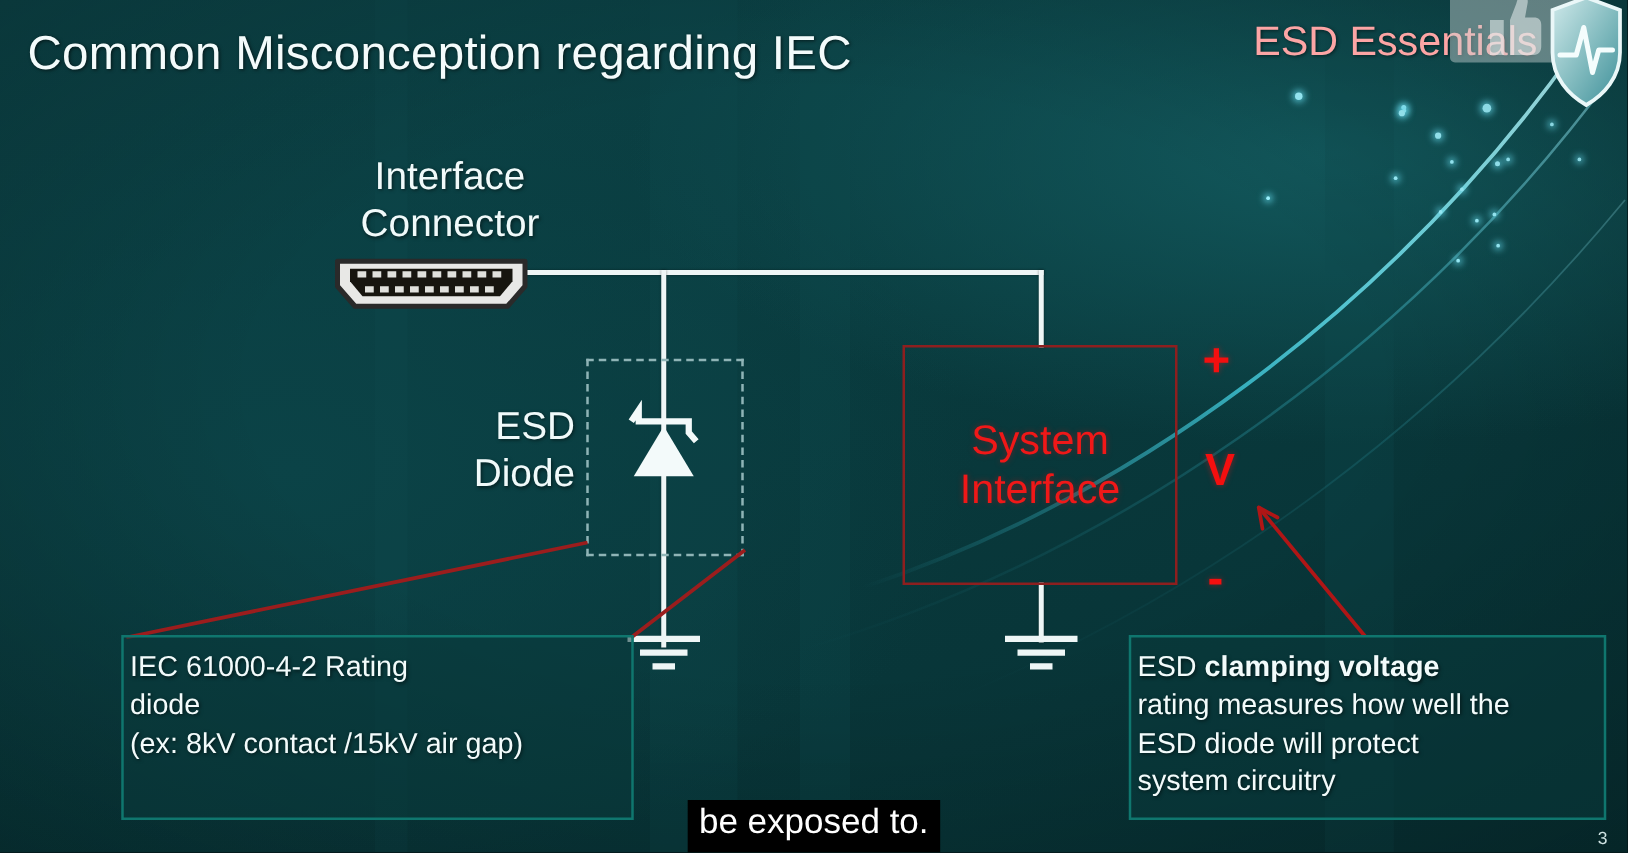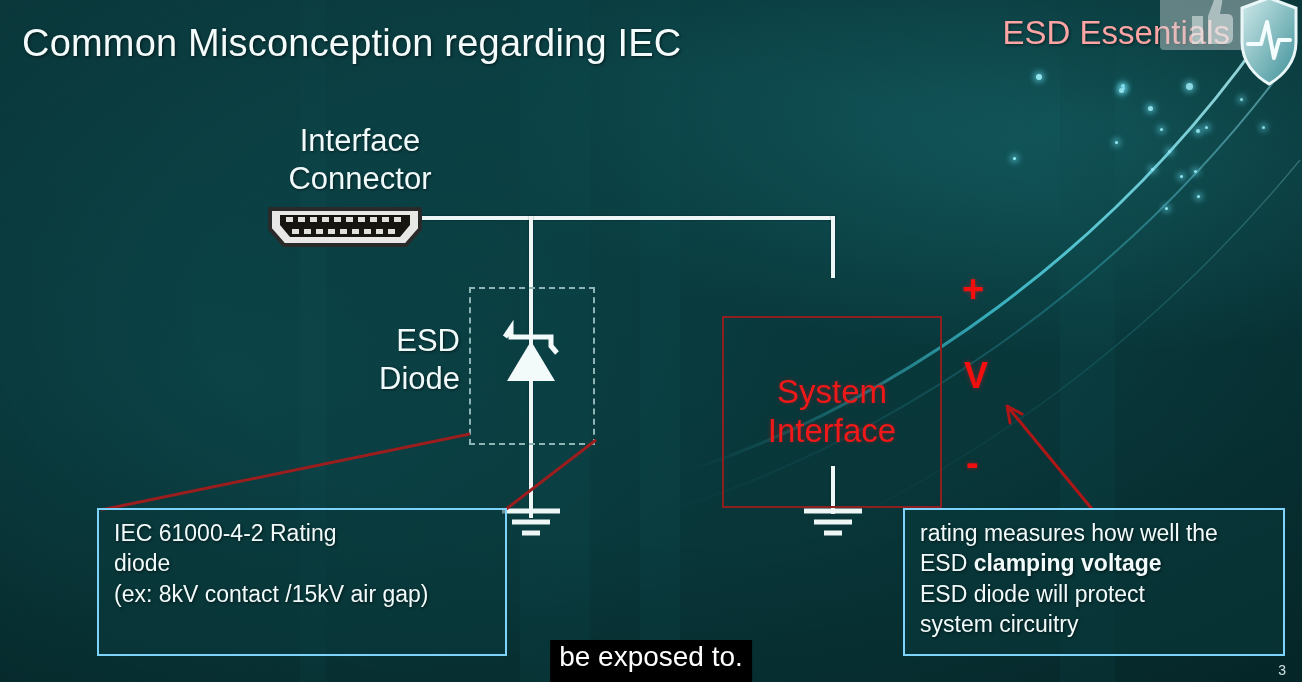--- a/index.html
+++ b/index.html
@@ -103,21 +103,20 @@
   .sysbox {
     position: absolute;
     left: 722px; top: 276px;
     width: 220px; height: 192px;
     border: 2px solid #8d1f1f;
     box-sizing: border-box;
     display: flex;
     flex-direction: column;
     align-items: center;
     justify-content: center;
-    margin-top: 40px;
   }
   .sysbox span {
     color: #f01818;
     font-size: 33px;
     line-height: 1.18;
     text-shadow: 0 0 5px rgba(255,0,0,.35);
   }
 
   .gnd { position: absolute; }
 
@@ -129,24 +128,24 @@
   }
   .pvm-plus  { left: 962px; top: 268px; font-size: 38px; }
   .pvm-v     { left: 964px; top: 355px; font-size: 36px; }
   .pvm-minus { left: 966px; top: 442px; font-size: 38px; }
 
   
   .leaders { position: absolute; inset: 0; pointer-events: none; }
 
   .callout {
     position: absolute;
-    border: 2px solid #7dd3fc;
+    border: 2px solid #0f766e;
     background: rgba(9,58,61,.55);
     box-sizing: border-box;
-    padding: 8px 12px 6px 15px;
+    padding: 8px 12px 6px 5px;
   }
   .callout p {
     margin: 0;
     color: #f2fbfb;
     font-size: 23px;
     line-height: 1.32;
     text-shadow: 1px 1px 3px rgba(0,0,0,.6);
     white-space: nowrap;
   }
   .callout b { font-weight: bold; }
@@ -332,22 +331,22 @@
     </g>
   </svg>
 
   <div class="callout callout-left">
     <p>IEC 61000-4-2 Rating</p>
     <p>diode</p>
     <p>(ex: 8kV contact /15kV air gap)</p>
   </div>
 
   <div class="callout callout-right">
+    <p><span>ESD </span><b>clamping voltage</b></p>
     <p>rating measures how well the</p>
-    <p><span>ESD </span><b>clamping voltage</b></p>
     <p>ESD diode will protect</p>
     <p>system circuitry</p>
   </div>
 
   <div class="caption">be exposed to.</div>
   <div class="pageno">3</div>
 
 </div>
 
 </body></html>

